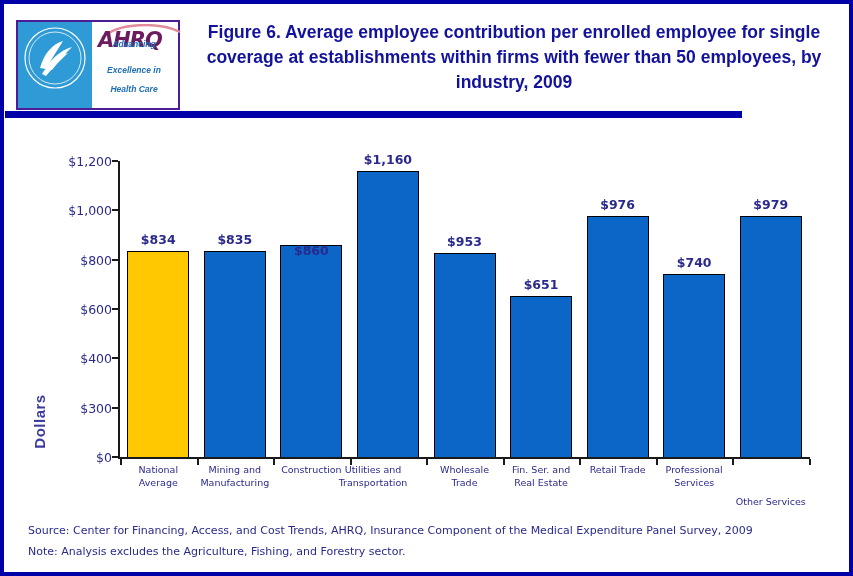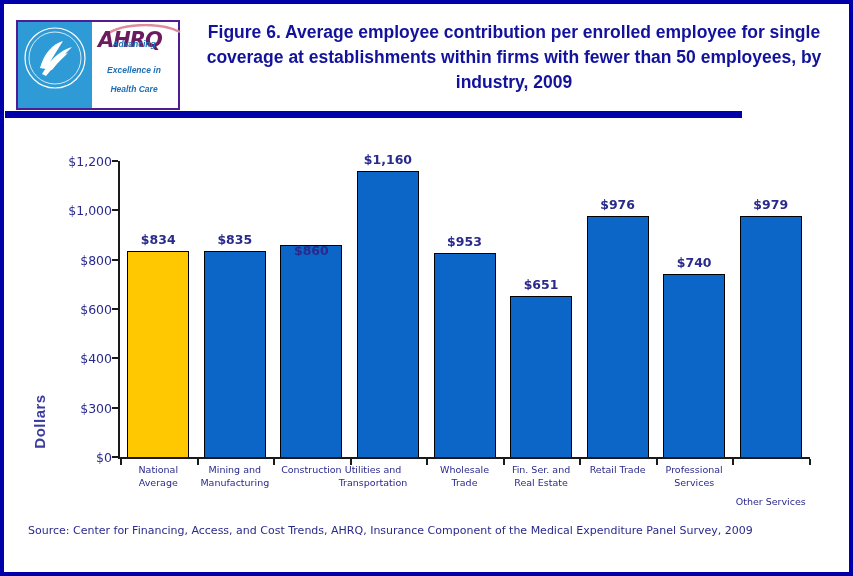--- a/index.html
+++ b/index.html
@@ -318,15 +318,16 @@
       <div class="xtickmark" style="left: 422px;"></div>
       <div class="xtickmark" style="left: 499px;"></div>
       <div class="xtickmark" style="left: 575px;"></div>
       <div class="xtickmark" style="left: 652px;"></div>
       <div class="xtickmark" style="left: 728px;"></div>
       <div class="xtickmark" style="left: 805px;"></div>
     </div>
 
   <div id="footer">
     <div class="foot-line" id="foot-source">Source: Center for Financing, Access, and Cost Trends, AHRQ, Insurance Component of the Medical Expenditure Panel Survey, 2009</div>
+    <div class="foot-line" id="foot-note">Note: Analysis excludes the Agriculture, Fishing, and Forestry sector.</div>
   </div>
 
 </div>
 
 </body></html>

